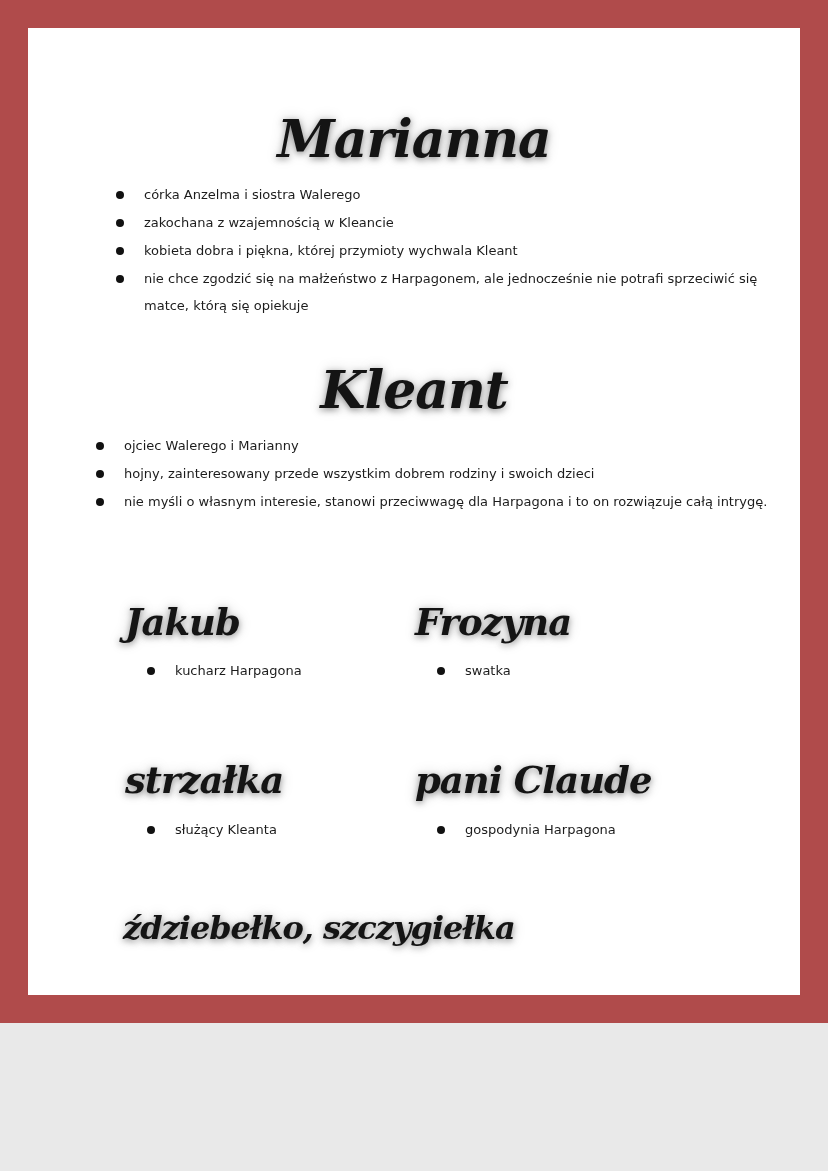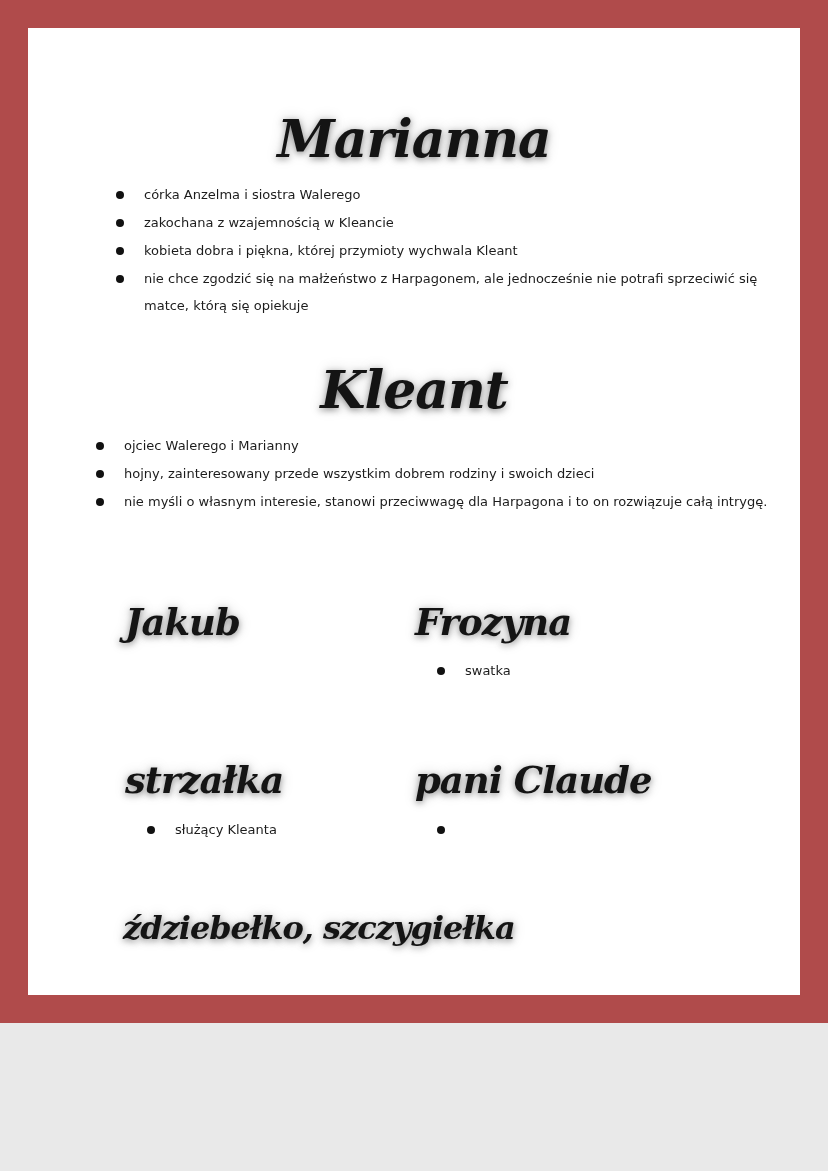--- a/index.html
+++ b/index.html
@@ -124,20 +124,26 @@
         <li class="bullet-item">
           <span class="dot"></span>
           <span>nie myśli o własnym interesie, stanowi przeciwwagę dla Harpagona i to on rozwiązuje całą intrygę.</span>
         </li>
       </ul>
     </section>
 
     <div class="two-col row-1">
       <section class="col-left">
         <h2 class="script-title title-md">Jakub</h2>
+        <ul class="bullets">
+          <li class="bullet-item">
+            <span class="dot"></span>
+            <span>kucharz Harpagona</span>
+          </li>
+        </ul>
       </section>
       <section class="col-right">
         <h2 class="script-title title-md">Frozyna</h2>
         <ul class="bullets">
           <li class="bullet-item">
             <span class="dot"></span>
             <span>swatka</span>
           </li>
         </ul>
       </section>
@@ -151,20 +157,21 @@
             <span class="dot"></span>
             <span>służący Kleanta</span>
           </li>
         </ul>
       </section>
       <section class="col-right">
         <h2 class="script-title title-md">pani Claude</h2>
         <ul class="bullets">
           <li class="bullet-item">
             <span class="dot"></span>
+            <span>gospodynia Harpagona</span>
           </li>
         </ul>
       </section>
     </div>
 
     <section class="sec-last">
       <h2 class="script-title title-sm">ździebełko, szczygiełka</h2>
     </section>
 
   </main>

